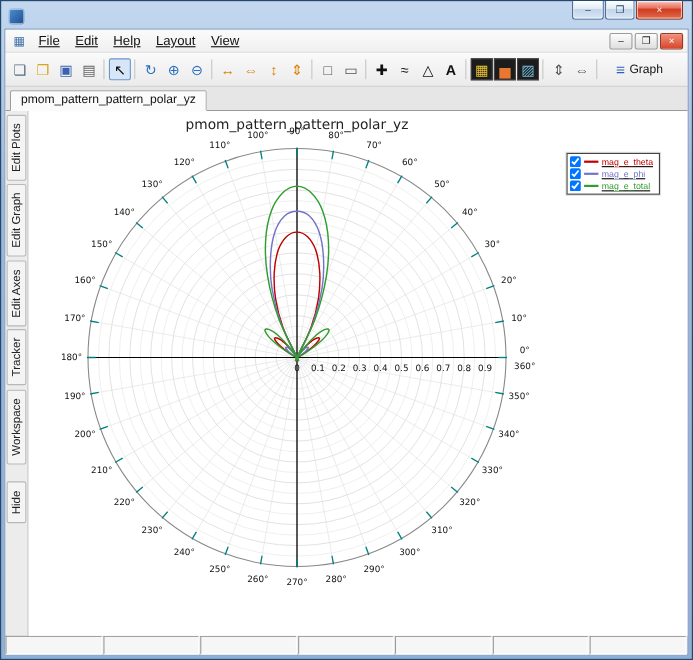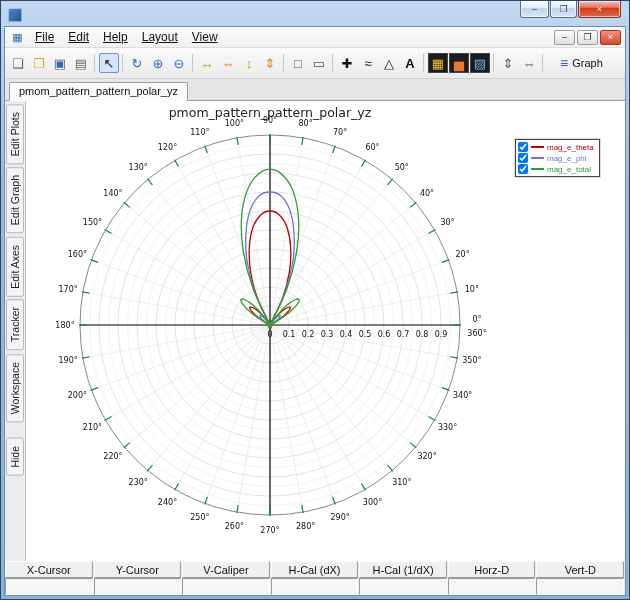--- a/index.html
+++ b/index.html
@@ -53,21 +53,21 @@
   .sidetab{writing-mode:vertical-rl;transform:rotate(180deg);font-size:10.5px;color:#222;background:#f4f4f4;
     border:1px solid #b8b8b8;border-radius:2px;margin:1px 1px 2px 1px;padding:7px 0;flex:none;
     display:flex;align-items:center;justify-content:center;}
   .hide-tab{margin-top:14px;}
   .plot-wrap{flex:1;position:relative;background:#fff;min-width:0;}
   #chart{display:block;}
   #chart text{font-family:"DejaVu Sans","Liberation Sans",sans-serif;}
   
   .legend{position:absolute;left:489px;top:38px;background:#fff;border:1px solid #444;
     box-shadow:0 0 0 1px #ddd;padding:2px 5px 2px 2px;display:flex;flex-direction:column;gap:1px;}
-  .legend-row{display:flex;align-items:center;gap:3px;font-size:8px;}
+  .legend-row{display:flex;align-items:center;gap:3px;font-size:8px;text-decoration:underline;}
   .legend-row input{width:10px;height:10px;margin:0;}
   .legend-swatch{display:inline-block;width:13px;height:0;border-top:2px solid;}
   
   .status-row{display:flex;height:17px;flex:none;}
   .scell{flex:1;display:flex;align-items:center;justify-content:center;font-size:11px;color:#111;
     background:#f0f0f0;border:1px solid;border-color:#fdfdfd #9a9a9a #9a9a9a #fdfdfd;margin-right:1px;min-width:0;}
   .values .scell{background:#f6f6f6;border-color:#9a9a9a #fdfdfd #fdfdfd #9a9a9a;}
 </style>
 </head>
 <body>
@@ -354,29 +354,20 @@
             </div>
             <div class="legend-row">
               <input type="checkbox" checked="" style="">
               <span class="legend-swatch" style="border-top-color: rgb(46, 158, 46);"></span>
               <span style="color: rgb(46, 158, 46);">mag_e_total</span>
             </div>
           </div>
       </div>
     </div>
 
-    <div class="status-row headers">
-      <div class="scell">X-Cursor</div>
-      <div class="scell">Y-Cursor</div>
-      <div class="scell">V-Caliper</div>
-      <div class="scell">H-Cal (dX)</div>
-      <div class="scell">H-Cal (1/dX)</div>
-      <div class="scell">Horz-D</div>
-      <div class="scell">Vert-D</div>
-    </div>
     <div class="status-row values">
       <div class="scell"></div>
       <div class="scell"></div>
       <div class="scell"></div>
       <div class="scell"></div>
       <div class="scell"></div>
       <div class="scell"></div>
       <div class="scell"></div>
     </div>
 

